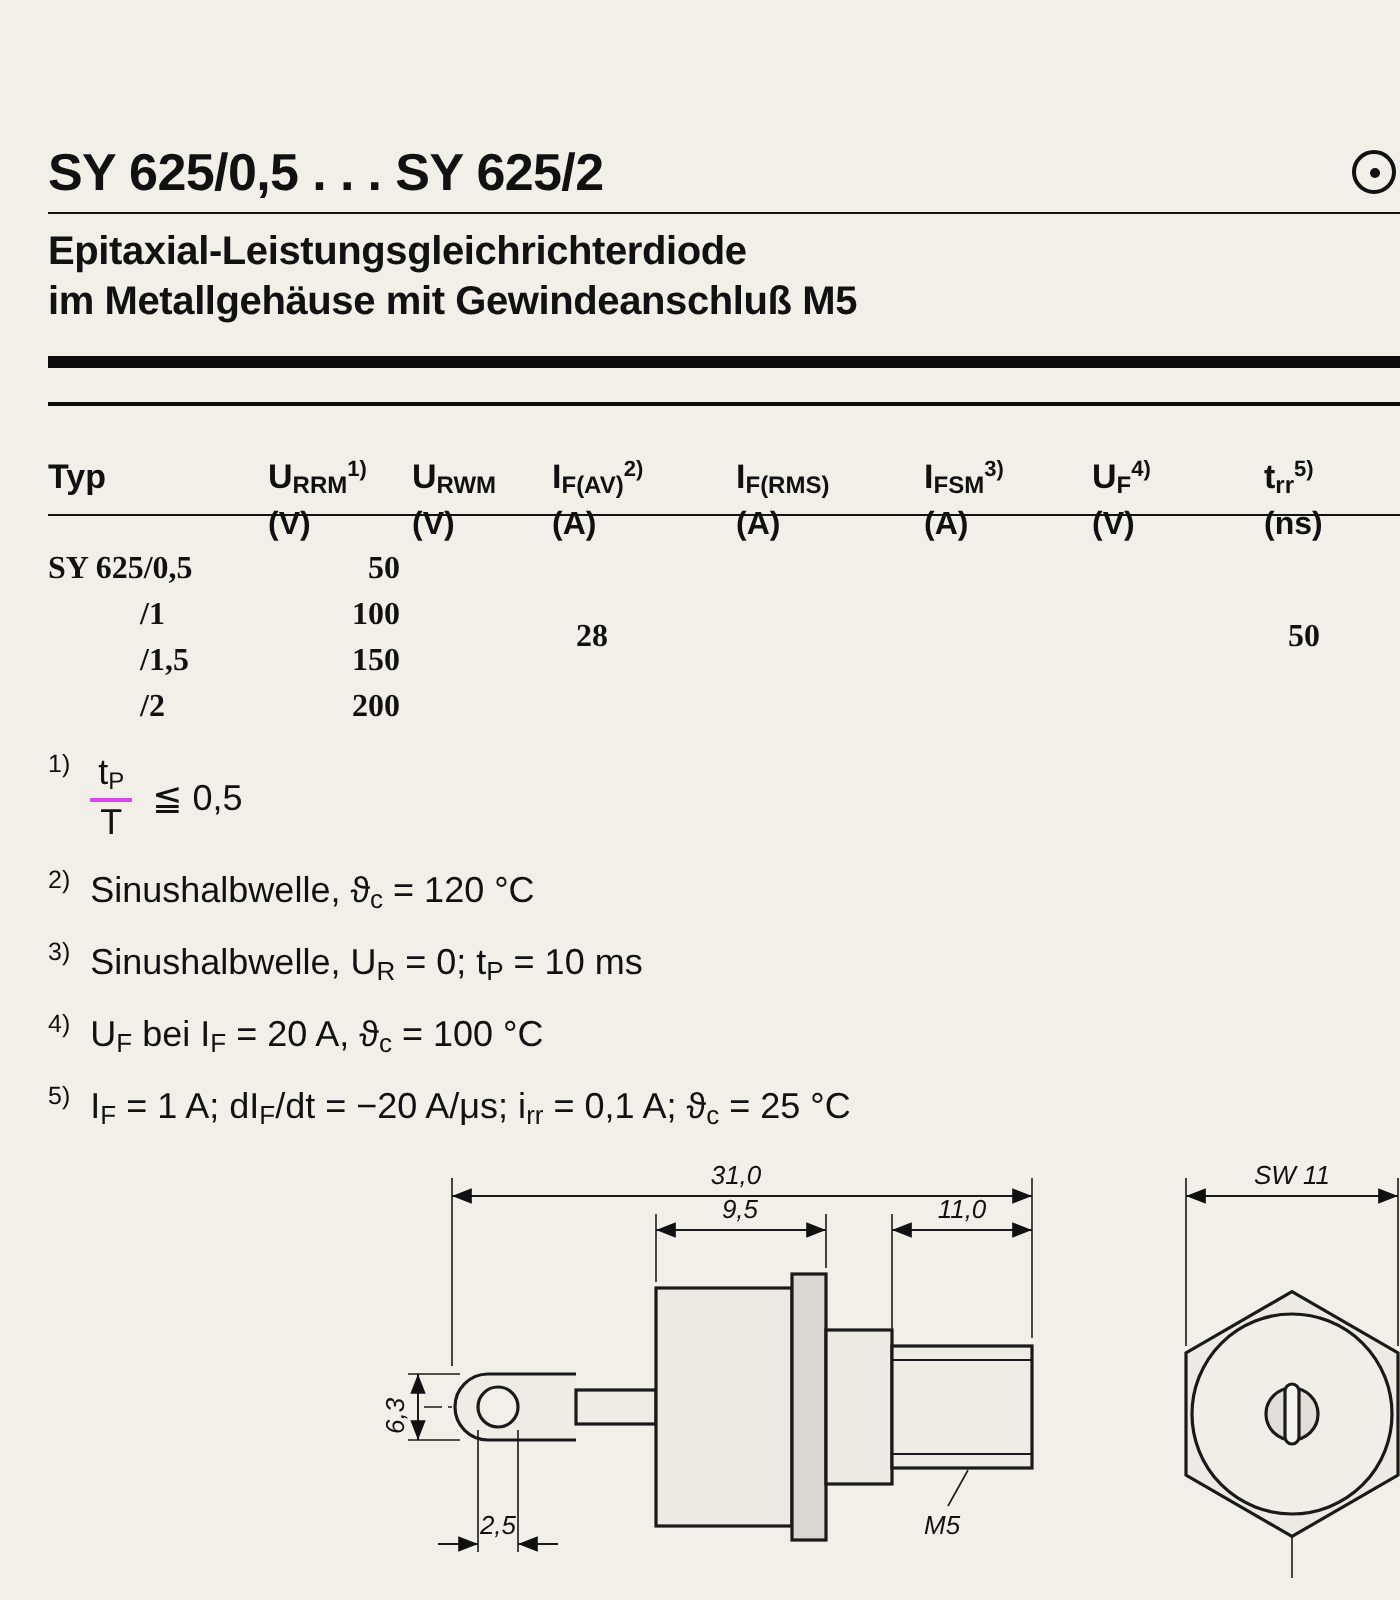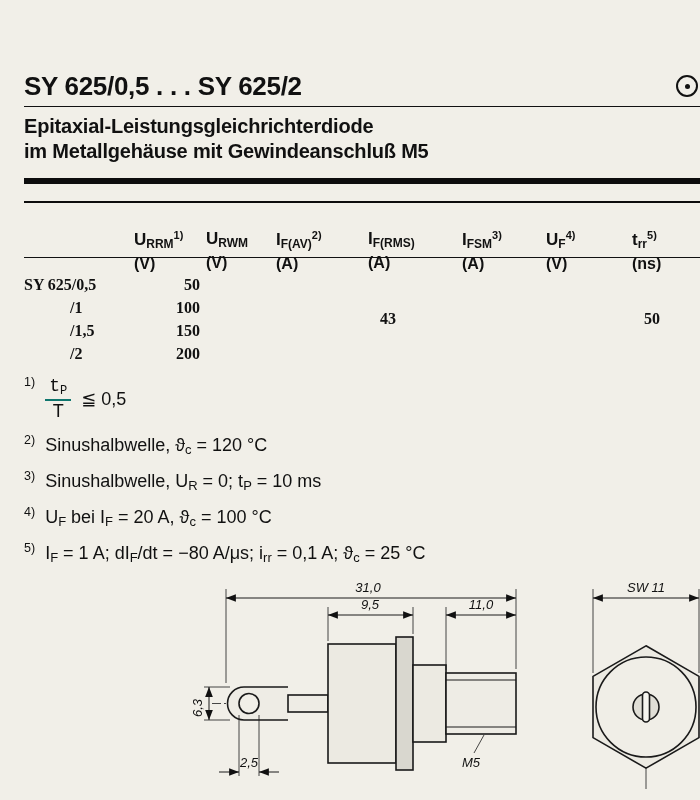--- a/index.html
+++ b/index.html
@@ -42,21 +42,21 @@
   .td.num{grid-column:2;justify-content:flex-end;padding-right:6px;}
   .td.shared{grid-row:3/7;align-items:center;padding-left:12px;}
 
   
   .jtemp{margin-top:22px;font-size:19px;}
   .jtemp sub{font-size:13px;}
   .fn{margin-top:14px;font-size:18px;display:flex;align-items:center;}
   .fn .fnm{font-size:12.5px;align-self:flex-start;margin:-2px 10px 0 0;}
   .fn .fnt sub{font-size:13px;}
   .frac{display:inline-flex;flex-direction:column;align-items:center;line-height:1.08;margin-right:10px;}
-  .frac .num{border-bottom:2px solid #0f766e;padding:0 4px 1px;font-family:Liberation Mono, monospace;}
+  .frac .num{border-bottom:2px solid #d946ef;padding:0 4px 1px;}
   .frac .num sub{font-size:12px;}
   .frac .den{padding-top:1px;}
   .fn1{margin-top:12px;}
 
   
   .drawingwrap{margin:12px 0 0 -8px;}
   svg text{font-family:"Liberation Sans","DejaVu Sans",sans-serif;font-style:italic;
            font-size:13px;fill:#111;}
   .part{stroke:#1a1a1a;stroke-width:1.6;}
   .dim,.ext{stroke:#1a1a1a;fill:none;}
@@ -78,20 +78,23 @@
 
   <div class="subtitle">
     <div>Epitaxial-Leistungsgleichrichterdiode</div>
     <div>im Metallgehäuse mit Gewindeanschluß M5</div>
   </div>
 
   <div class="bar1"></div>
   <div class="bar2"></div>
 
   <div class="dtable">
+    <div class="th" style="grid-column:1">
+        <span class="sym"><span>Typ</span></span>
+      </div>
     <div class="th" style="grid-column:2">
         <span class="sym"><span>U</span><sub>RRM</sub><sup>1)</sup></span>
         <span class="unit">(V)</span>
       </div>
     <div class="th" style="grid-column:3">
         <span class="sym"><span>U</span><sub>RWM</sub></span>
         <span class="unit">(V)</span>
       </div>
     <div class="th" style="grid-column:4">
         <span class="sym"><span>I</span><sub>F(AV)</sub><sup>2)</sup></span>
@@ -119,21 +122,21 @@
     <div class="td typ" style="grid-row:3">SY 625/0,5</div>
     <div class="td typ ind" style="grid-row:4">/1</div>
     <div class="td typ ind" style="grid-row:5">/1,5</div>
     <div class="td typ ind" style="grid-row:6">/2</div>
 
     <div class="td num" style="grid-row:3">50</div>
     <div class="td num" style="grid-row:4">100</div>
     <div class="td num" style="grid-row:5">150</div>
     <div class="td num" style="grid-row:6">200</div>
 
-    <div class="td shared" style="grid-column:5">43</div>
+    <div class="td shared" style="grid-column:4">28</div>
     <div class="td shared" style="grid-column:8">50</div>
   </div>
 
 
   <div class="fn fn1">
     <sup class="fnm">1)</sup>
     <span class="frac">
       <span class="num"><span>t</span><sub>P</sub></span>
       <span class="den">T</span>
     </span>
@@ -147,21 +150,21 @@
   <div class="fn">
     <sup class="fnm">3)</sup>
     <span class="fnt"><span>Sinushalbwelle, U</span><sub>R</sub><span> = 0;  t</span><sub>P</sub><span> = 10 ms</span></span>
   </div>
   <div class="fn">
     <sup class="fnm">4)</sup>
     <span class="fnt"><span>U</span><sub>F</sub><span> bei I</span><sub>F</sub><span> = 20 A,  ϑ</span><sub>c</sub><span> = 100 °C</span></span>
   </div>
   <div class="fn">
     <sup class="fnm">5)</sup>
-    <span class="fnt"><span>I</span><sub>F</sub><span> = 1 A;  dI</span><sub>F</sub><span>/dt = −80 A/μs;  i</span><sub>rr</sub><span> = 0,1 A;  ϑ</span><sub>c</sub><span> = 25 °C</span></span>
+    <span class="fnt"><span>I</span><sub>F</sub><span> = 1 A;  dI</span><sub>F</sub><span>/dt = −20 A/μs;  i</span><sub>rr</sub><span> = 0,1 A;  ϑ</span><sub>c</sub><span> = 25 °C</span></span>
   </div>
 
   <div class="drawingwrap">
   <svg width="700" height="214" viewBox="0 0 700 214">
     <defs>
       <marker id="ar" viewBox="0 0 10 8" markerWidth="11" markerHeight="9" refX="9.5" refY="4" orient="auto-start-reverse">
         <path d="M0.5,0.5 L9.5,4 L0.5,7.5 Z" fill="#111"></path>
       </marker>
     </defs>
 

